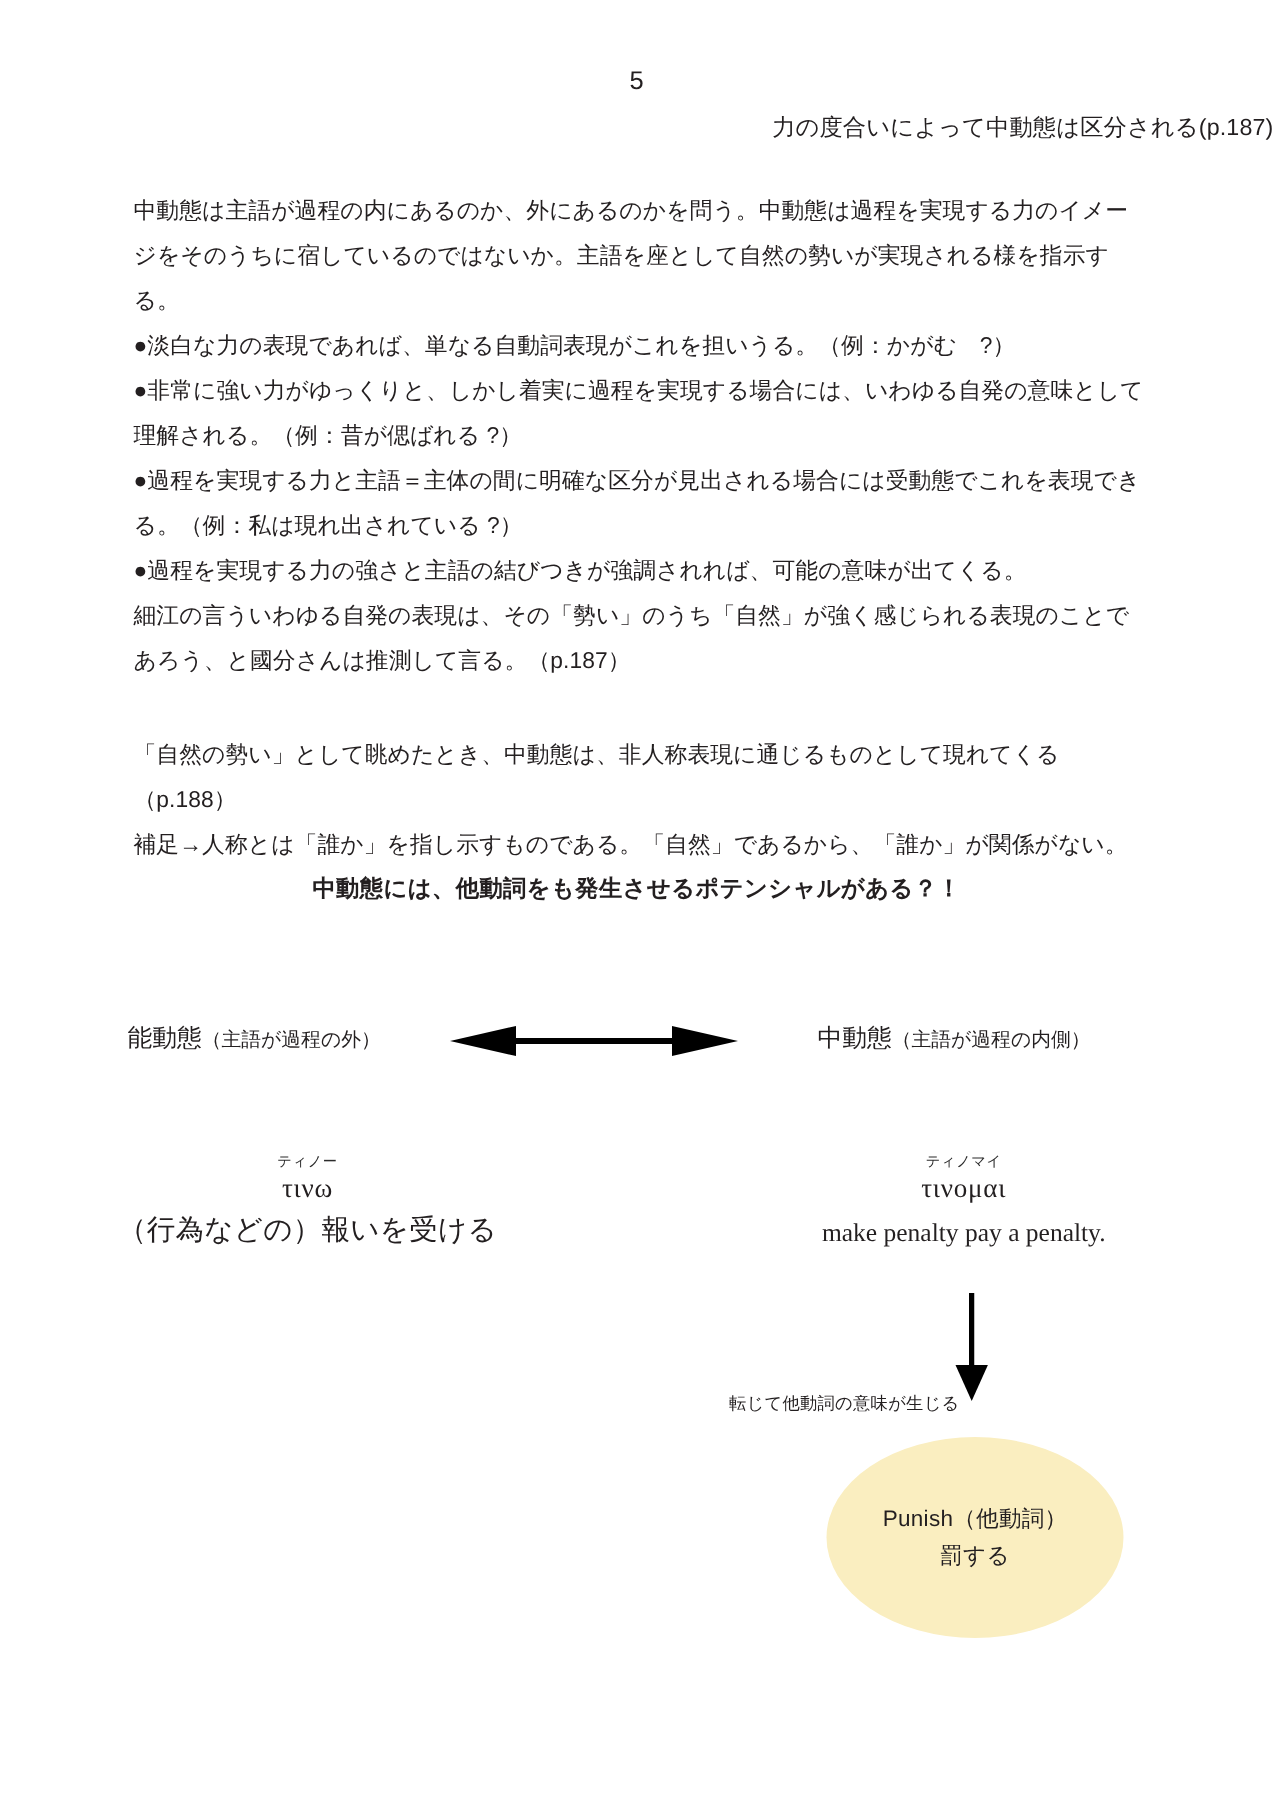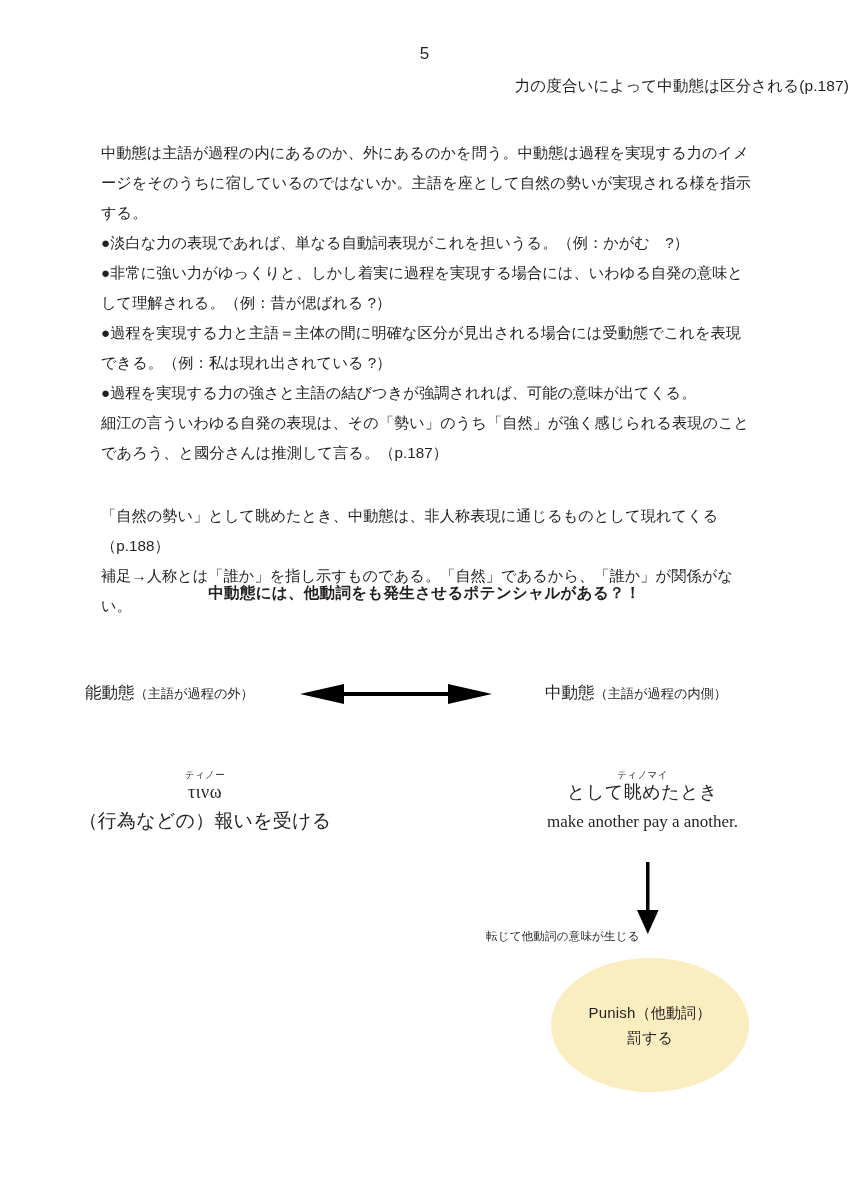--- a/index.html
+++ b/index.html
@@ -50,21 +50,21 @@
   .body-block {
     position: absolute;
     left: 85px;
     width: 682px;
     font-size: 15.2px;
     line-height: 30px;
     letter-spacing: 0.05px;
     text-align: left;
   }
   .body-block p {
-    margin: 16px;
+    margin: 4px;
   }
   .block-intro   { top: 122px; }
   .block-hosoe   { top: 392px; }
   .block-shizen  { top: 485px; }
 
   
   .emphasis-heading {
     position: absolute;
     top: 580px;
     left: 0;
@@ -238,23 +238,23 @@
     <span class="ruby-wrap">
       <span class="ruby-reading">ティノー</span>
       <span class="ruby-base">τινω</span>
     </span>
     <span class="gloss-jp">（行為などの）報いを受ける</span>
   </div>
 
   <div class="gloss-col right">
     <span class="ruby-wrap">
       <span class="ruby-reading">ティノマイ</span>
-      <span class="ruby-base">として眺めたとき</span>
+      <span class="ruby-base">τινομαι</span>
     </span>
-    <span class="gloss-en">make another pay a another.</span>
+    <span class="gloss-en">make penalty pay a penalty.</span>
   </div>
 
   <svg class="down-arrow" viewBox="0 0 40 72">
     <rect x="18" y="0" width="3.5" height="54" fill="#000000"></rect>
     <polygon points="19.8,72 9,48 30.6,48" fill="#000000"></polygon>
   </svg>
 
   <div class="transition-caption">転じて他動詞の意味が生じる</div>
 
   <div class="ellipse-node" style="background: rgb(250, 238, 192);">

